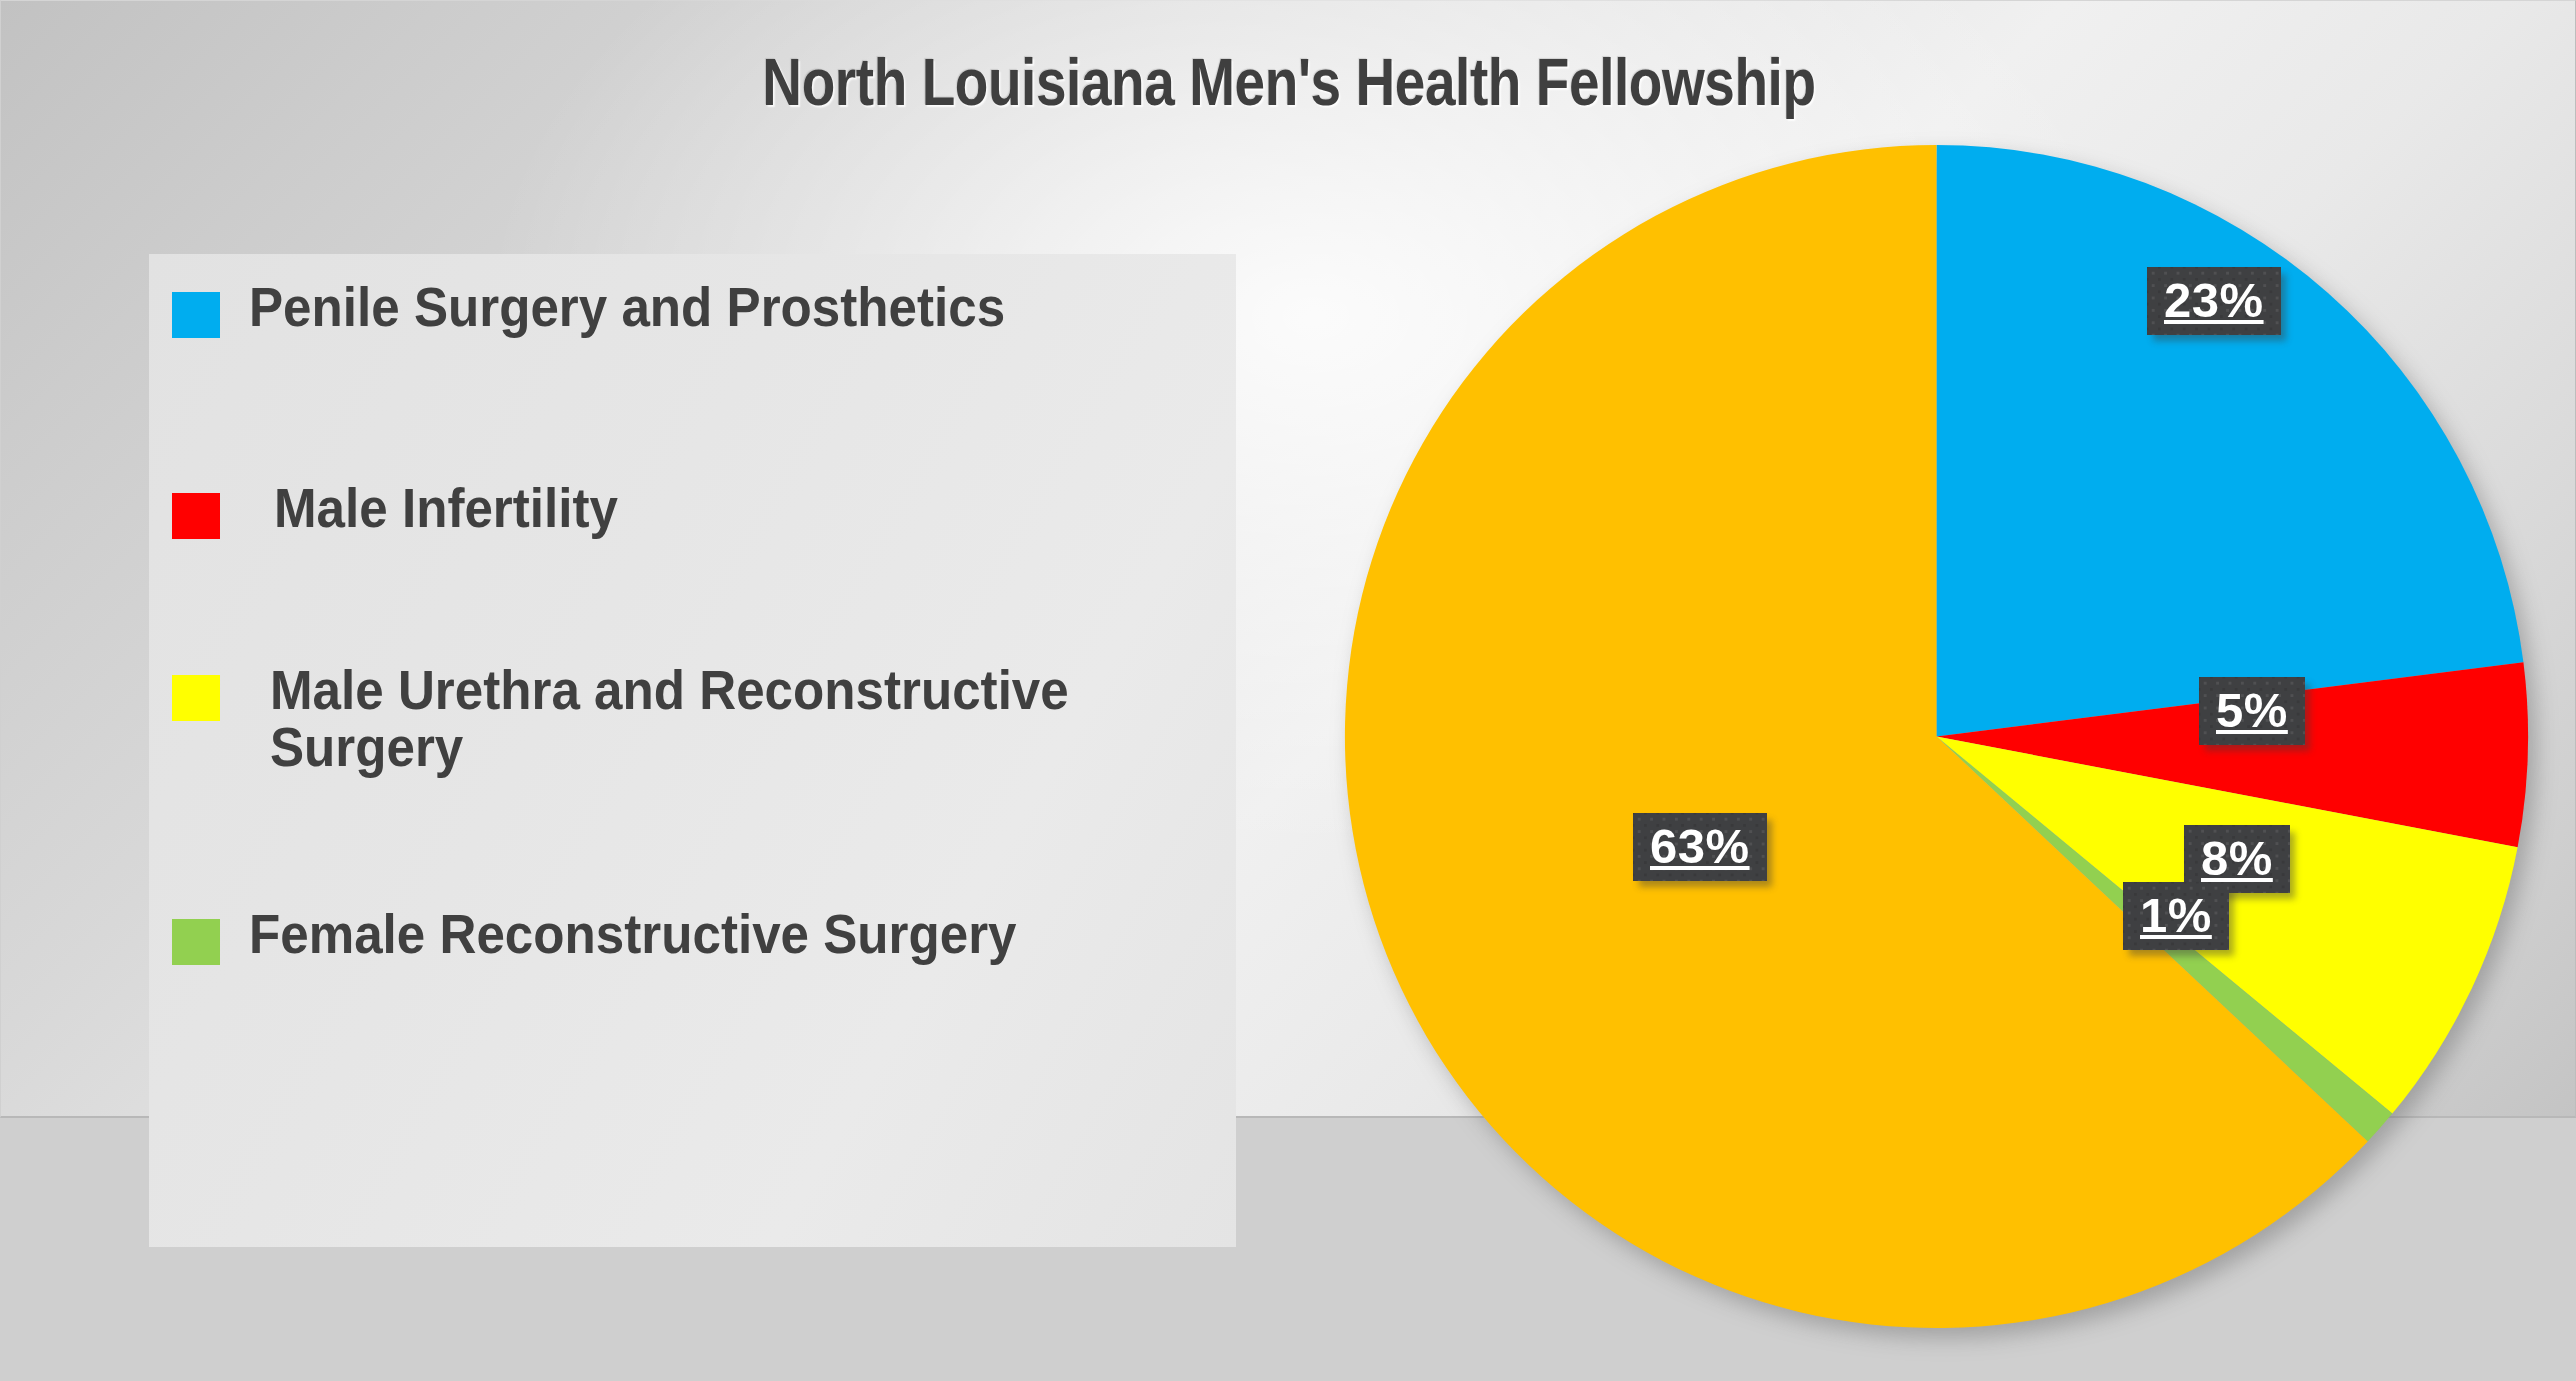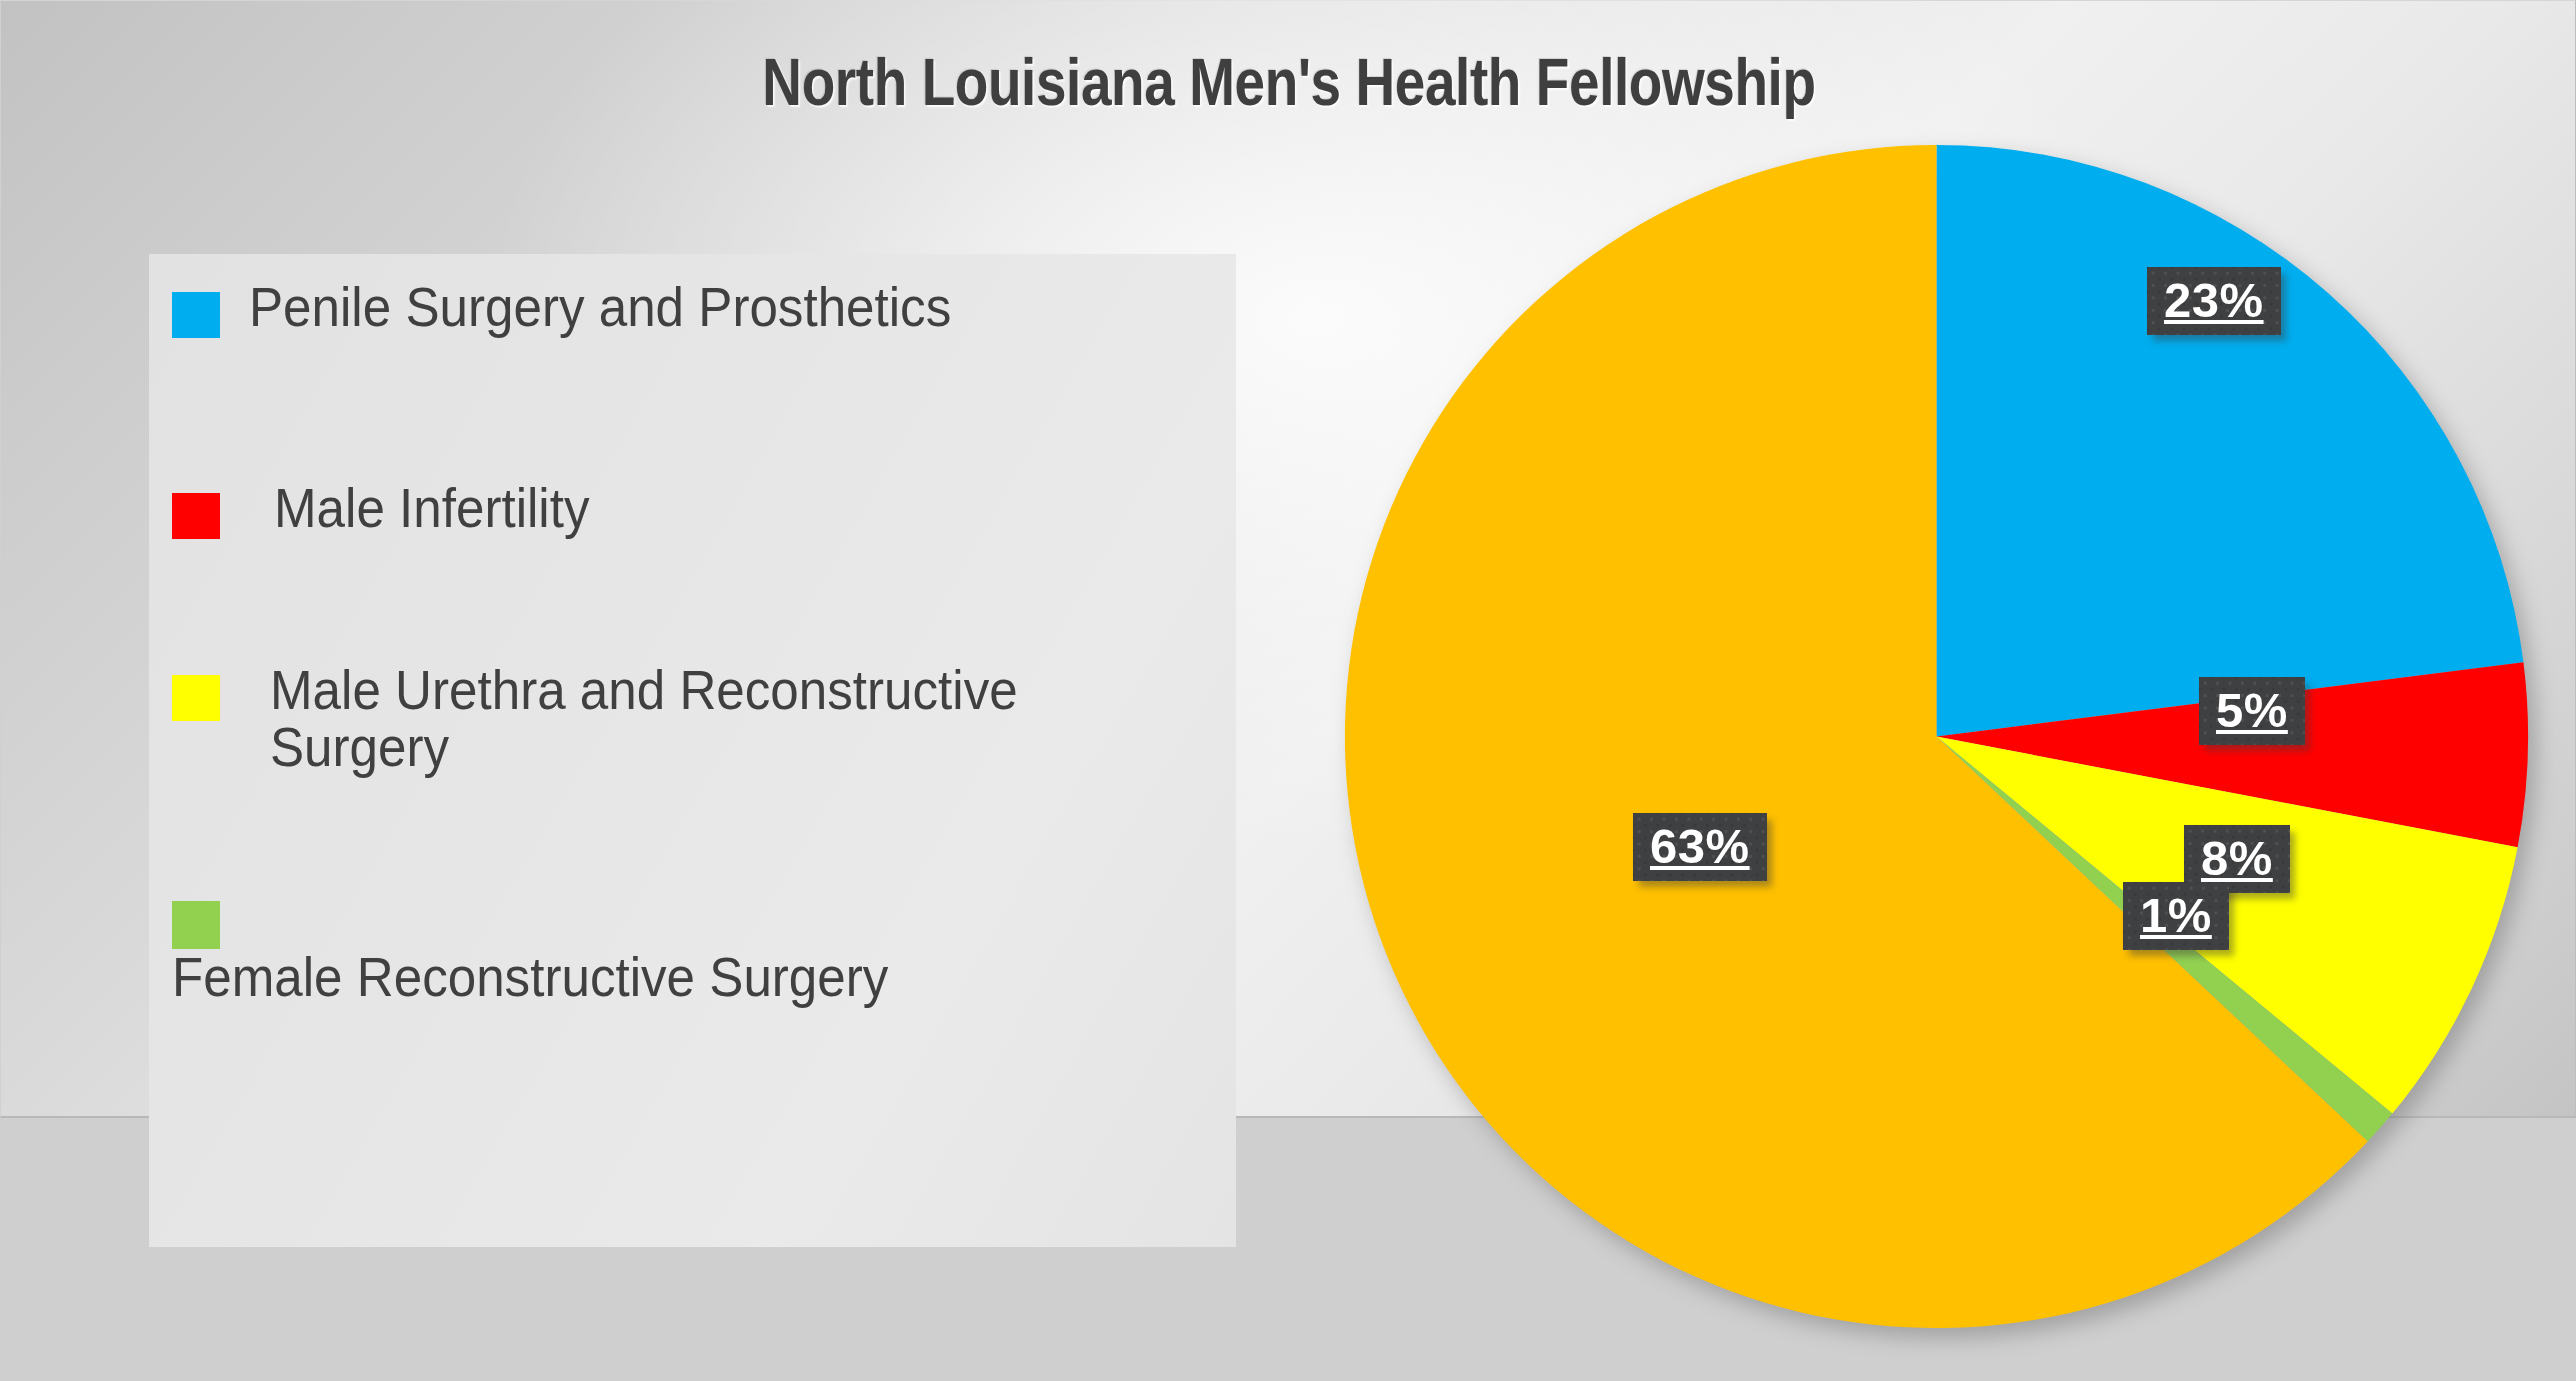--- a/index.html
+++ b/index.html
@@ -44,39 +44,40 @@
     transform:scaleX(.82);
     transform-origin:50% 50%;
     text-shadow:1.9px 1.9px 1.9px rgba(255,255,255,.85), -1px -1px 1px rgba(120,120,120,.25);
     white-space:nowrap;
   }
 
   
   #legend{
     position:absolute;left:148px;top:253px;width:1087px;height:993px;
     background:linear-gradient(120deg,#e2e2e2 0%,#e6e6e6 40%,#eaeaea 72%,#e4e4e4 100%);
+    font-weight:bold;
   }
   .legend-item{
     position:absolute;left:23px;right:9.6px;
     display:flex;align-items:flex-start;
   }
   .swatch{
     width:48px;height:46px;flex:0 0 48px;margin-right:29px;margin-top:13.4px;
   }
   .legend-label{
     font-size:55px;line-height:1.04;
     color:#404040;
     transform:scaleX(.93);
     transform-origin:0 50%;
     width:108%;
   }
   #li0{top:25px;}
   #li1{top:226px;gap:25px;}
   #li2{top:408px;gap:21px;}
-  #li3{top:634px;flex-direction:column;}
+  #li3{top:652px;}
   #li4{top:750px;}
 
   
   #pie-wrap{
     position:absolute;left:1342px;top:142px;width:1187px;height:1187px;
   }
   #pie{
     position:absolute;left:0;top:0;width:1187px;height:1187px;
     filter:drop-shadow(8.6px 10.5px 10.5px rgba(90,90,90,.38));
   }

